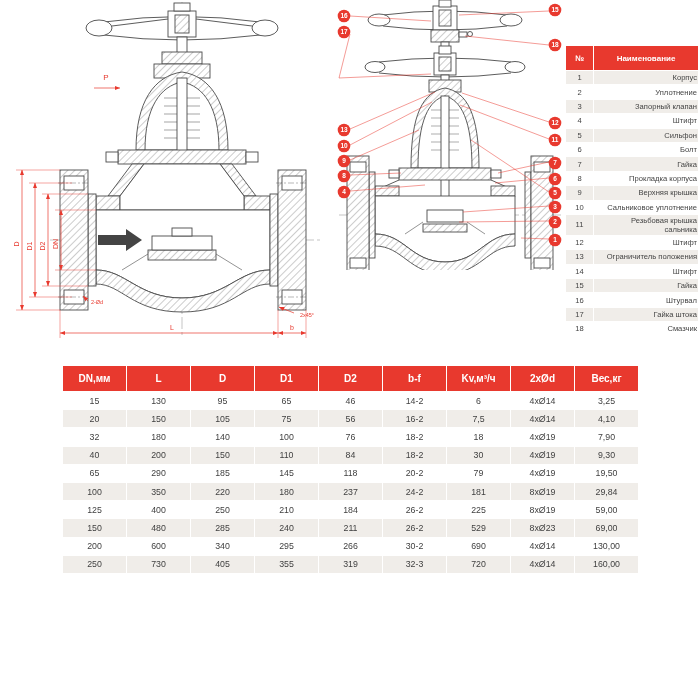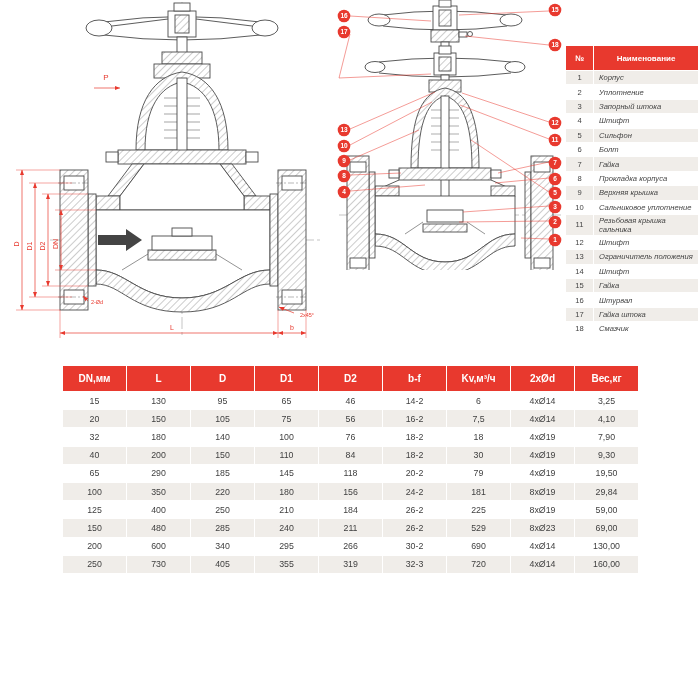--- a/index.html
+++ b/index.html
@@ -13,21 +13,21 @@
 
   
   .tbl-wrap table{border-collapse:separate;border-spacing:1px;width:100%;table-layout:fixed;}
   .tbl-wrap th{background:#e8392e;color:#fff;font-weight:bold;vertical-align:middle;}
   .tbl-wrap td{vertical-align:middle;background:#fff;}
 
   #parts-table{position:absolute;left:565px;top:45px;width:134px;}
   #parts-table th{font-size:8px;height:22px;}
   #parts-table th:first-child,#parts-table td:first-child{width:25px;text-align:center;}
   #parts-table td{font-size:7.6px;height:11.4px;color:#444;}
-  #parts-table td:last-child{text-align:left;padding-left:5px;font-style:italic;}
+  #parts-table td:last-child{text-align:right;padding-left:5px;}
   #parts-table tbody tr:nth-child(odd) td{background:#f0ede9;}
 
   #dims-table{position:absolute;left:62px;top:365px;width:577px;}
   #dims-table th{font-size:10px;height:23px;margin-top:8px;}
   #dims-table td{font-size:8.8px;height:15.2px;text-align:center;color:#3f3f3f;}
   #dims-table tbody tr:nth-child(even) td{background:#f0ede9;}
 </style>
 </head>
 <body>
 
@@ -331,21 +331,21 @@
         <tr>
           <td>1</td>
           <td>Корпус</td>
         </tr>
         <tr>
           <td>2</td>
           <td>Уплотнение</td>
         </tr>
         <tr>
           <td>3</td>
-          <td>Запорный штока</td>
+          <td>Запорный клапан</td>
         </tr>
         <tr>
           <td>4</td>
           <td>Штифт</td>
         </tr>
         <tr>
           <td>5</td>
           <td>Сильфон</td>
         </tr>
         <tr>
@@ -473,21 +473,21 @@
           <td>20-2</td>
           <td>79</td>
           <td>4xØ19</td>
           <td>19,50</td>
         </tr>
         <tr>
           <td>100</td>
           <td>350</td>
           <td>220</td>
           <td>180</td>
-          <td>156</td>
+          <td>237</td>
           <td>24-2</td>
           <td>181</td>
           <td>8xØ19</td>
           <td>29,84</td>
         </tr>
         <tr>
           <td>125</td>
           <td>400</td>
           <td>250</td>
           <td>210</td>

